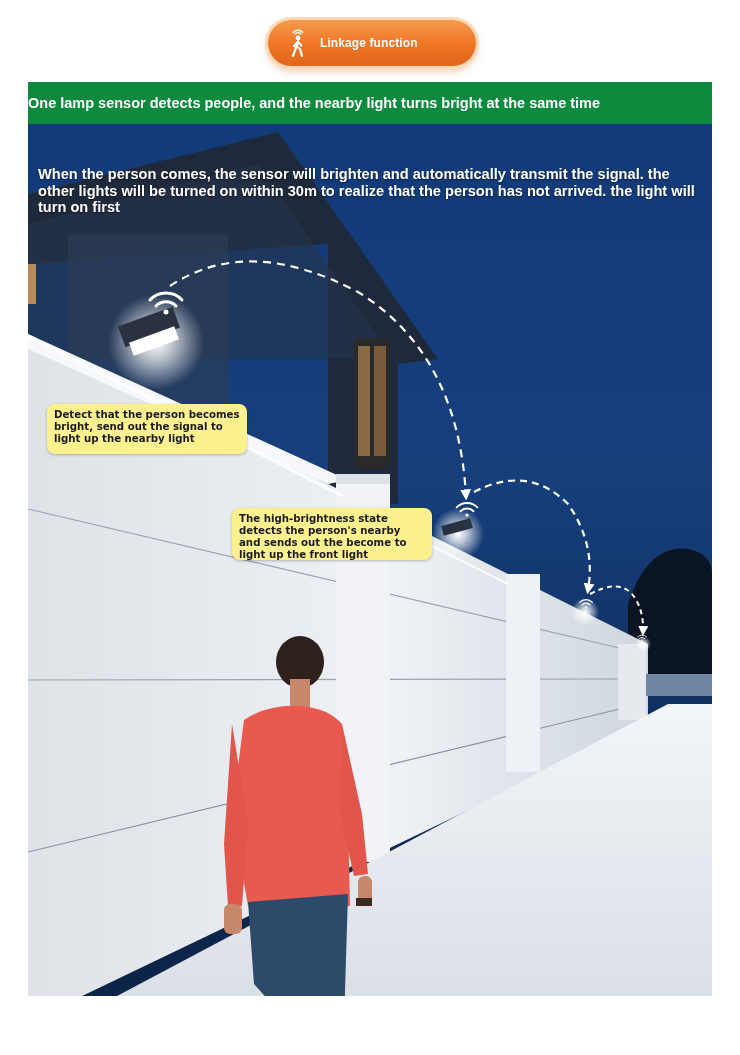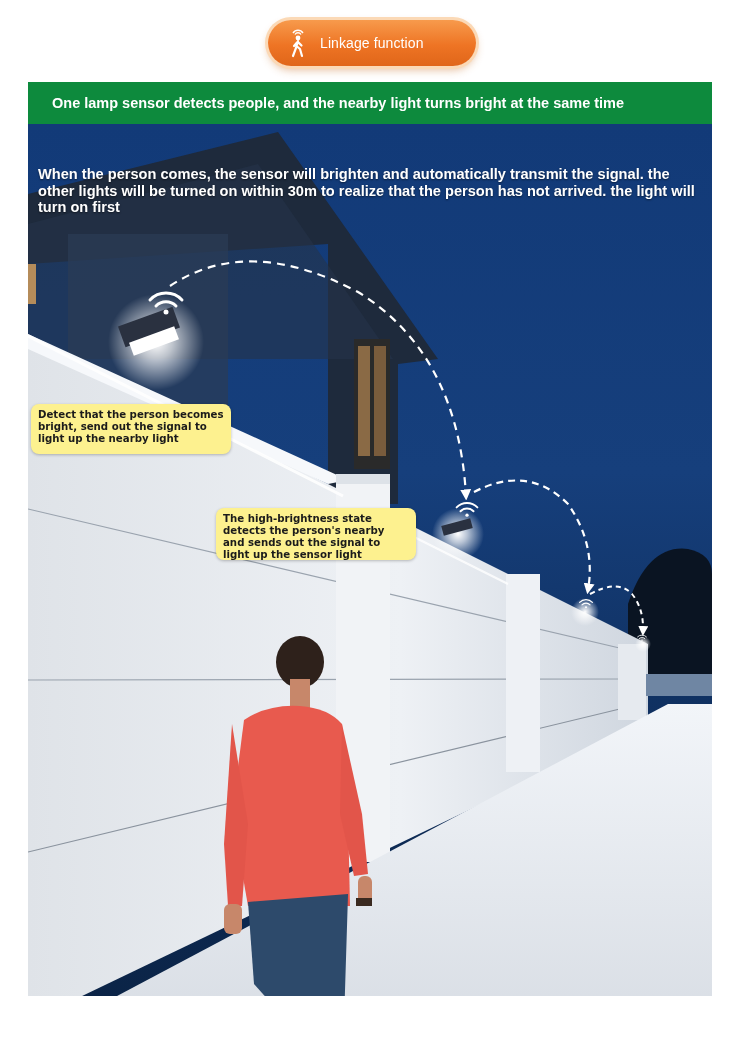--- a/index.html
+++ b/index.html
@@ -9,29 +9,29 @@
   
   .title-pill {
     position: absolute; left: 268px; top: 20px; width: 208px; height: 46px;
     border-radius: 23px;
     background: linear-gradient(180deg, #f79a4c 0%, #ee7424 55%, #e0661a 100%);
     box-shadow: 0 0 0 3px #fbd9b6, 0 4px 8px rgba(200,110,40,0.45);
     display: flex; align-items: center; padding-left: 18px;
   }
   .title-pill .pill-icon { width: 24px; height: 32px; margin-right: 10px; }
   .title-pill .pill-label {
-    color: #ffffff; font-weight: normal; font-size: 14px;
+    color: #ffffff; font-weight: bold; font-size: 12px;
     font-family: "Liberation Sans", sans-serif; letter-spacing: 0.1px;
   }
 
   
   .green-banner {
     position: absolute; left: 28px; top: 82px; width: 684px; height: 42px;
     background: #0d8a3d;
-    display: flex; align-items: center; padding-left: 24px;
+    display: flex; align-items: center; 
   }
   .green-banner span {
     color: #ffffff; font-family: "Liberation Sans", sans-serif;
     font-size: 14.5px; font-weight: bold;
   }
 
   
   .scene {
     position: absolute; left: 28px; top: 124px; width: 684px; height: 872px;
     overflow: hidden;
@@ -44,20 +44,21 @@
     color: #ffffff; font-family: "Liberation Sans", sans-serif; font-weight: bold;
     font-size: 14.6px; line-height: 16.5px;
     text-shadow: 0 1px 2px rgba(0,0,0,0.5);
   }
 
   .callout {
     position: absolute; background: #fdf18f; border-radius: 8px;
     color: #1b1b1b; font-family: "DejaVu Sans", sans-serif; font-weight: bold;
     font-size: 10.2px; line-height: 12px; padding: 5px 7px;
     box-shadow: 0 1px 3px rgba(0,0,0,0.25);
+    margin-left: 16px;
   }
   .callout-1 { left: 3px; top: 280px; width: 200px; height: 50px; }
   .callout-2 { left: 188px; top: 384px; width: 200px; height: 52px; }
   .callout-3 { left: 363px; top: 514px; width: 232px; height: 44px; }
 </style>
 </head>
 <body>
 
 <div class="title-pill">
   <svg class="pill-icon" viewBox="0 0 24 32">
@@ -173,14 +174,14 @@
       <rect x="196" y="780" width="18" height="30" fill="#c7876a" rx="6"></rect>
       <rect x="330" y="752" width="14" height="30" fill="#c7876a" rx="6"></rect>
       <rect x="328" y="774" width="16" height="8" fill="#3a2a20"></rect>
       <path d="M220 778 L320 770 L316 898 L260 898 L226 860 Z" fill="#2d4a6b"></path>
     </g>
   </svg>
 
   <div class="intro-text">When the person comes, the sensor will brighten and automatically transmit the signal. the other lights will be turned on within 30m to realize that the person has not arrived. the light will turn on first</div>
 
   <div class="callout callout-1">Detect that the person becomes bright, send out the signal to light up the nearby light</div>
-  <div class="callout callout-2">The high-brightness state detects the person's nearby and sends out the signal to light up the sensor light</div>
+  <div class="callout callout-2">The high-brightness state detects the person's nearby and sends out the become to light up the front light</div>
 </div>
 
 </body></html>

